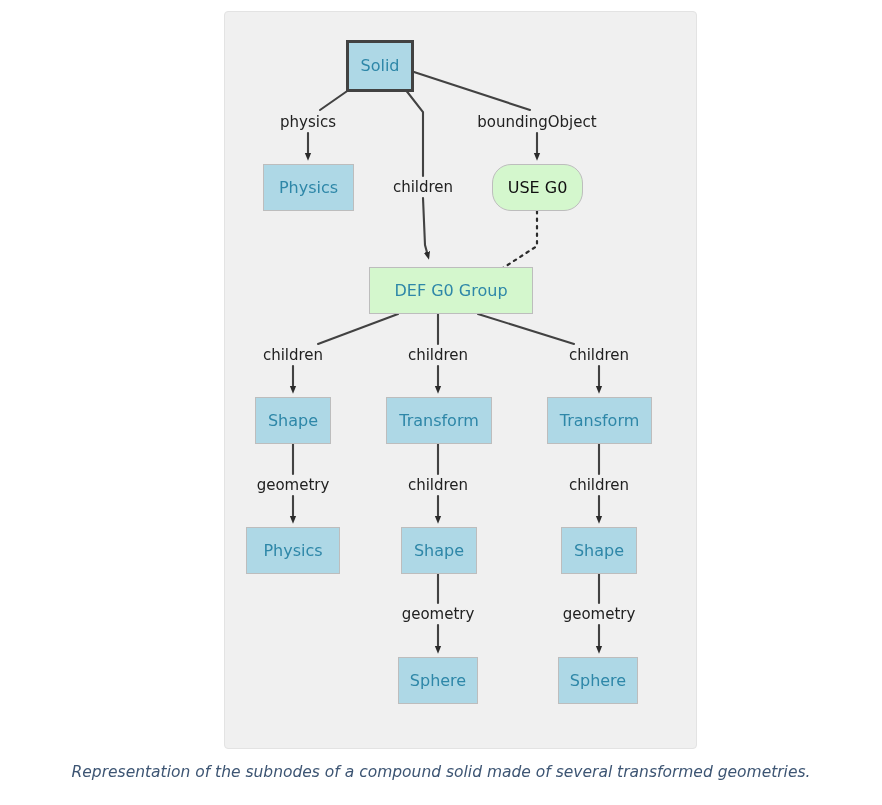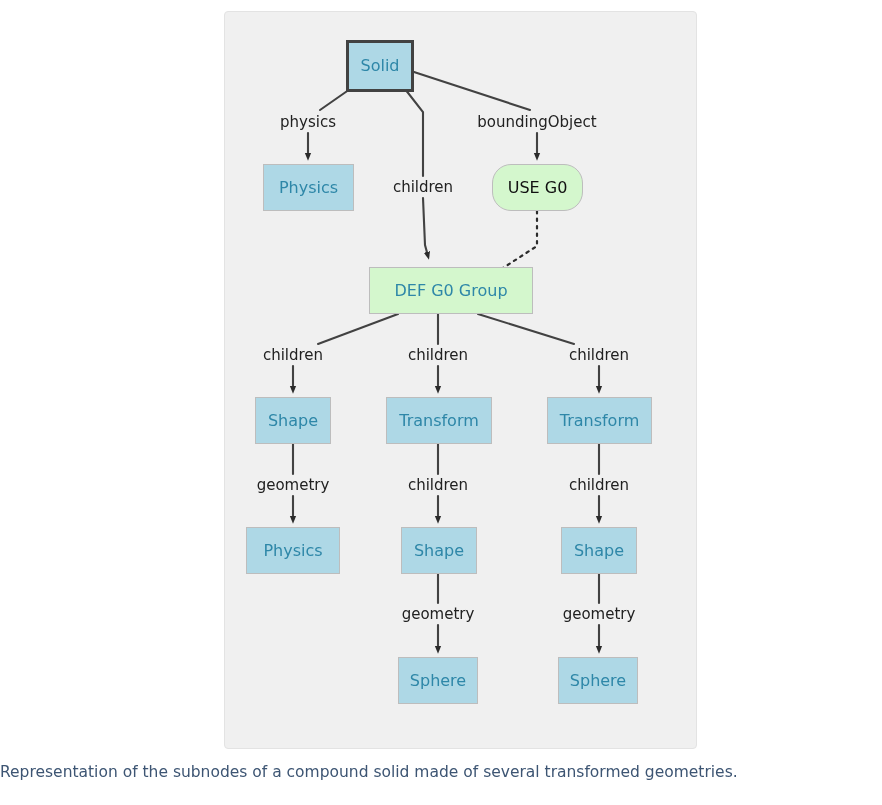--- a/index.html
+++ b/index.html
@@ -82,21 +82,23 @@
     white-space: nowrap;
     transform: translate(-50%, -50%);
   }
 
   
   .caption {
     position: absolute;
     left: 0;
     top: 763px;
     width: 882px;
+    text-align: center;
     font-size: 15.5px;
+    font-style: italic;
     color: #3d5573;
     font-family: "DejaVu Sans", "Liberation Sans", sans-serif;
     white-space: nowrap;
   }
 </style>
 </head>
 <body>
 
 <div id="figure-root">
 

